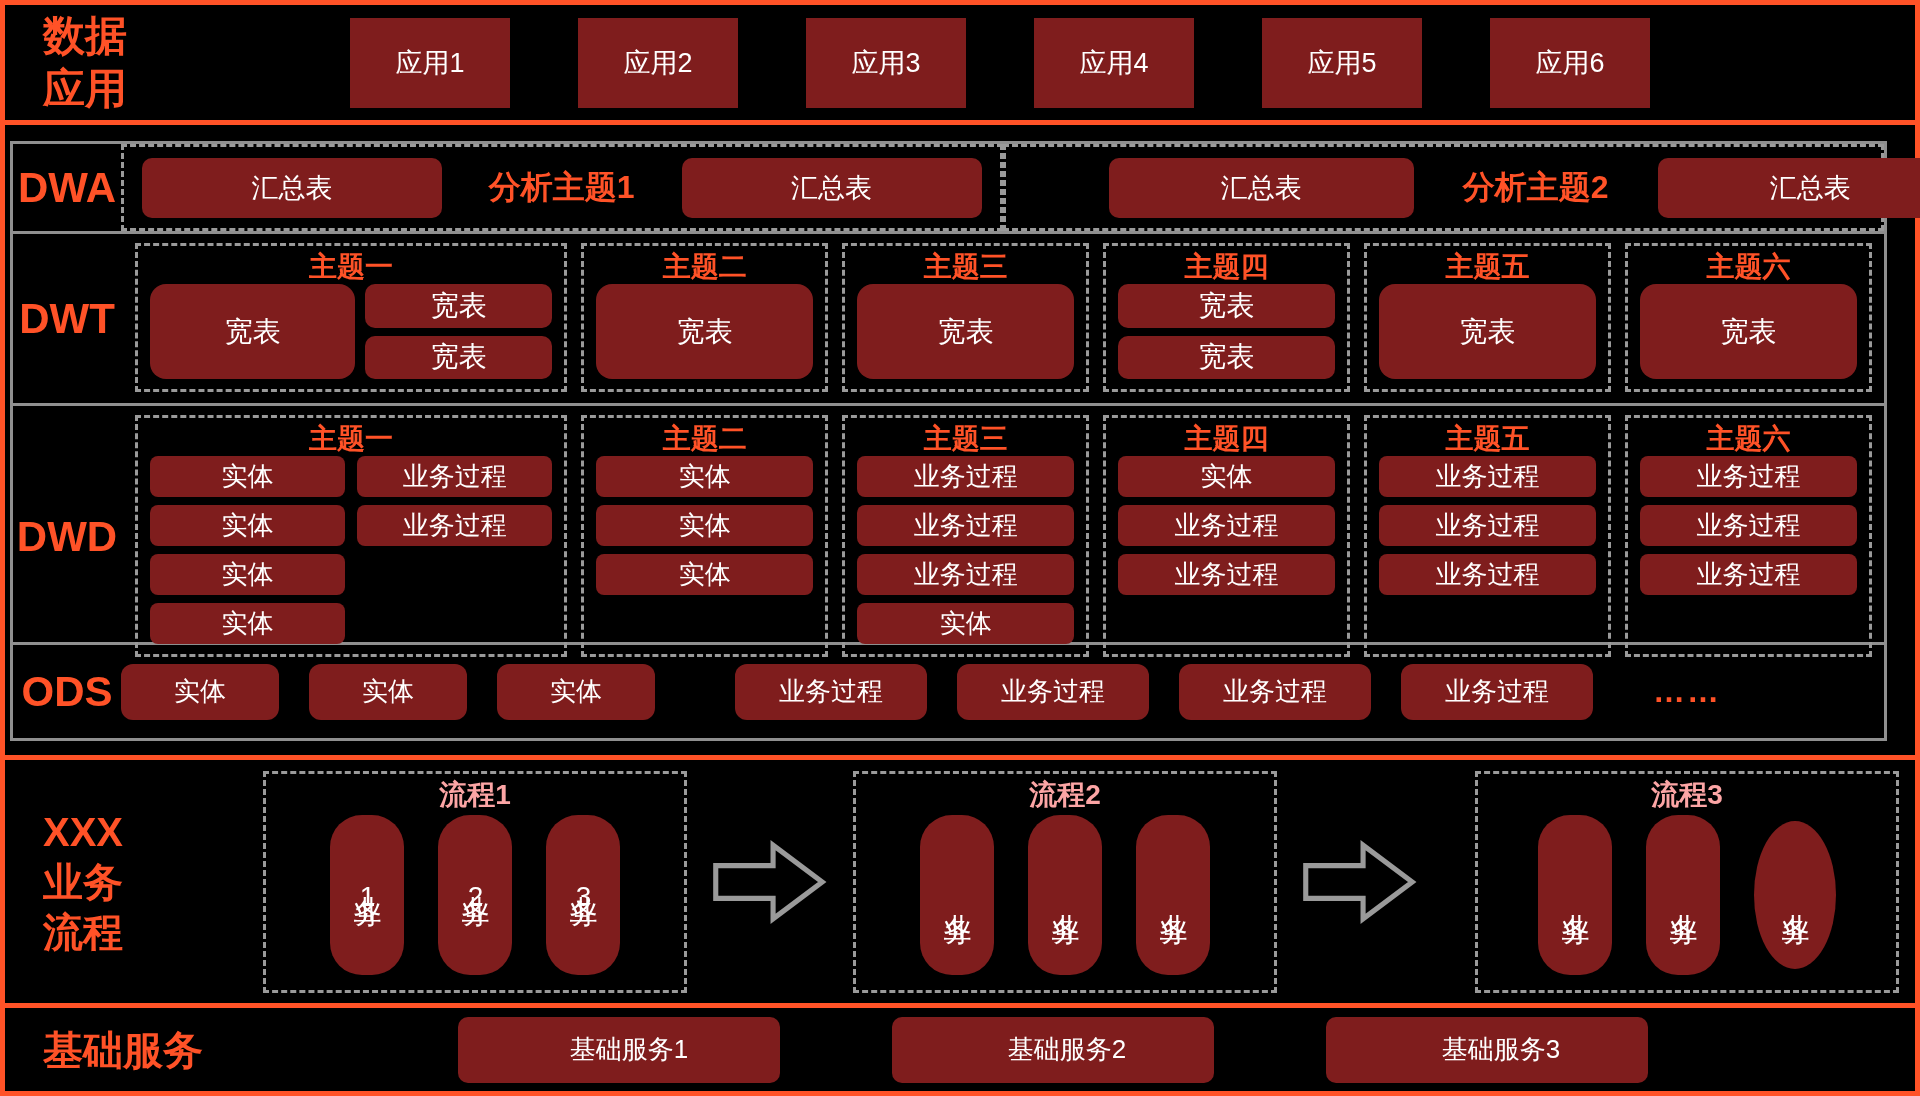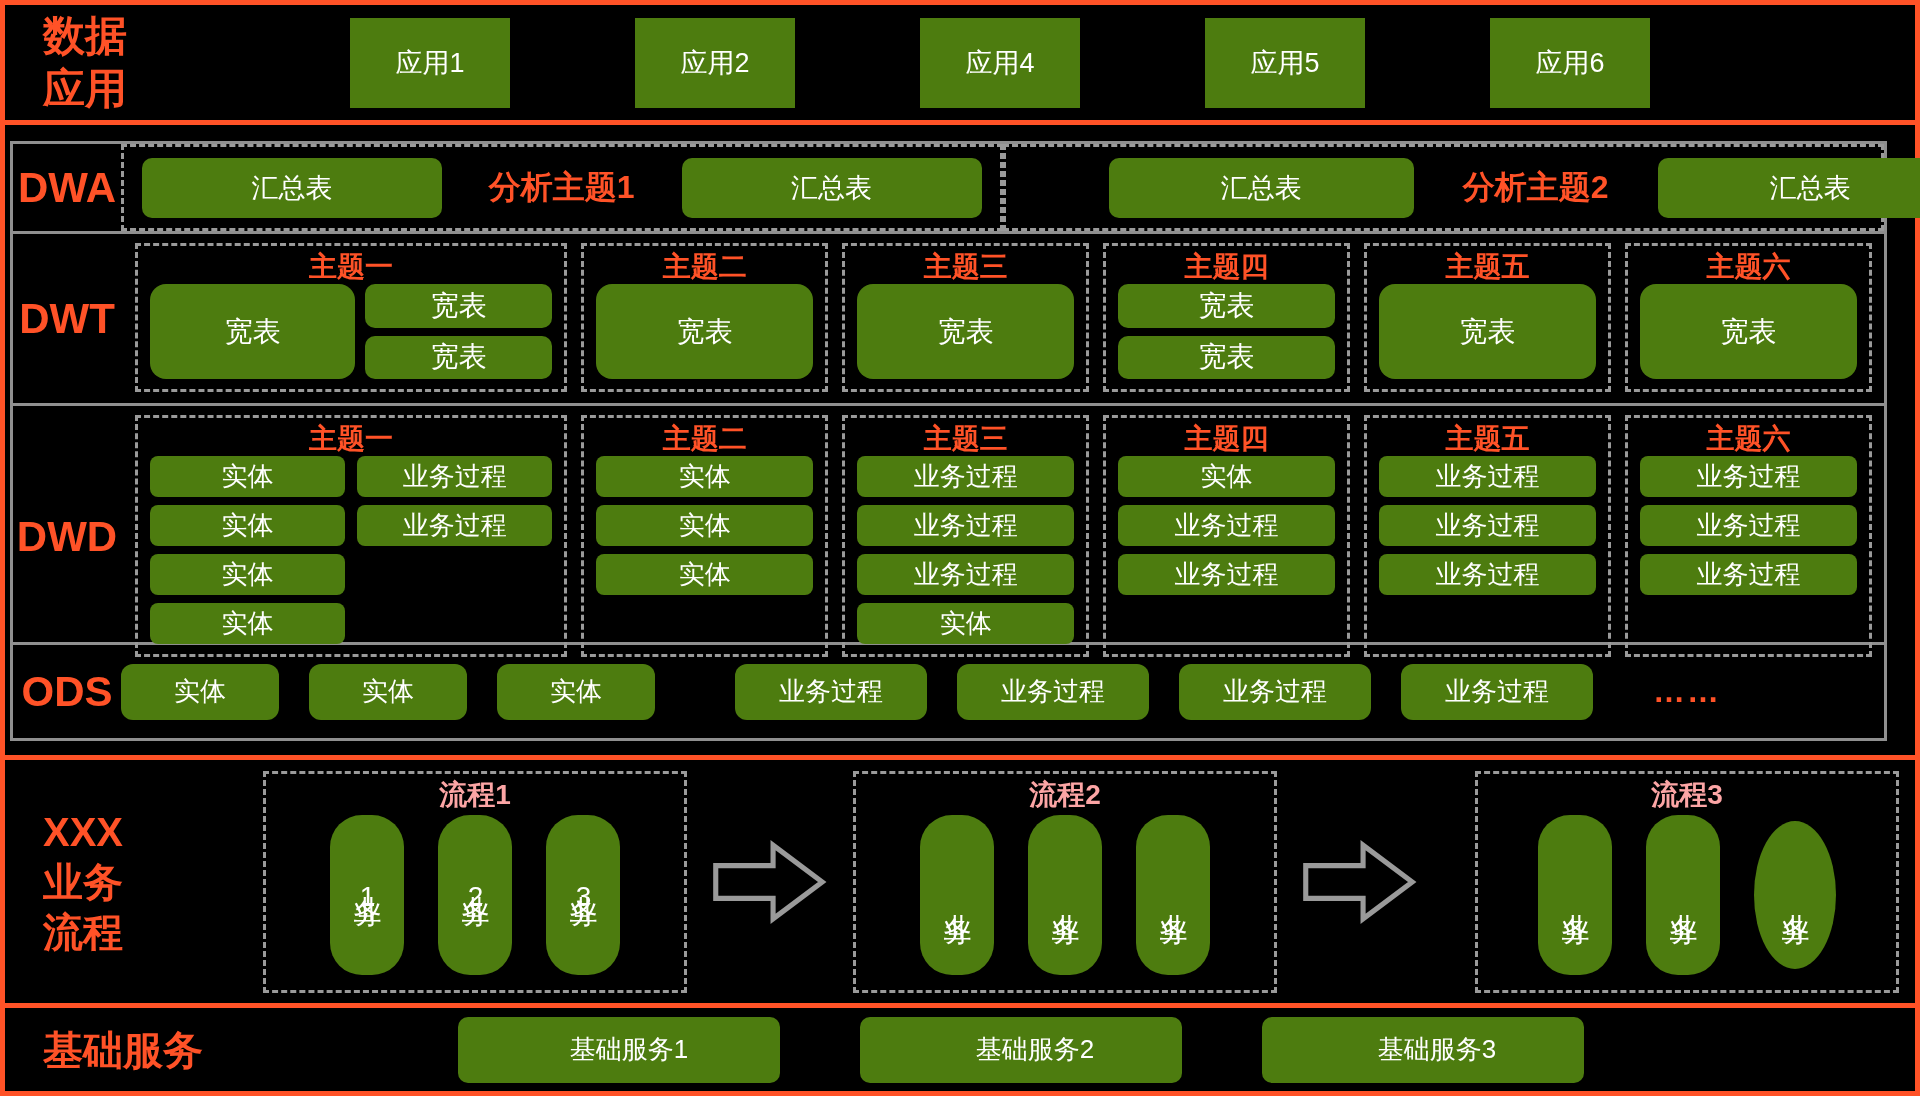--- a/index.html
+++ b/index.html
@@ -6,21 +6,21 @@
   html,body { background:#000; }
   body { width:1920px; height:1096px; font-family:"Liberation Sans", sans-serif; color:#fff; overflow:hidden; }
 
   .canvas { width:1920px; height:1096px; background:#000; border:5px solid #FF5227; display:flex; flex-direction:column; }
 
   .section { display:flex; border-bottom:5px solid #FF5227; }
   .section:last-child { border-bottom:none; }
 
   .side-label { color:#FF5227; font-weight:bold; white-space:pre-line; line-height:1.25; padding-left:38px; display:flex; align-items:center; }
 
-  .teal { background:#4d7c0f; color:#fff; display:flex; align-items:center; justify-content:center; }
+  .teal { background:#7f1d1d; color:#fff; display:flex; align-items:center; justify-content:center; }
 
   
   .apps-row { height:120px; }
   .apps-row .side-label { font-size:42px; width:130px; }
   .apps { flex:1; display:flex; align-items:center; justify-content:space-between; padding:0 265px 0 215px; }
   .app-box { width:160px; height:90px; font-size:27px; }
 
   
   .warehouse-row { height:635px; }
   .warehouse-row .side-label { font-size:42px; width:130px; }
@@ -77,33 +77,34 @@
   .pill.oval { width:82px; height:148px; border-radius:50%; }
   .flow-arrow { margin:0 24px; display:flex; align-items:center; }
   .flow-box.f3 { margin-left:32px; }
 
   
   .services-row { flex:1; align-items:center; }
   .services-row .side-label { font-size:40px; }
   .service-boxes { display:flex; align-items:center; }
   .service-box { width:322px; height:66px; border-radius:10px; font-size:26px; }
   .service-box.s1 { margin-left:255px;padding-left:20px; }
-  .service-box.s2, .service-box.s3 { margin-left:80px;padding-left:28px; }
+  .service-box.s2, .service-box.s3 { margin-left:112px;padding-left:28px; }
 </style>
 </head>
 <body>
 
 <div class="canvas">
 
   <section class="section apps-row">
     <div class="side-label">数据
 应用</div>
     <div class="apps">
       <div class="teal app-box">应用1</div>
       <div class="teal app-box">应用2</div>
+      <div class="teal app-box">应用3</div>
       <div class="teal app-box">应用4</div>
       <div class="teal app-box">应用5</div>
       <div class="teal app-box">应用6</div>
     </div>
   </section>
 
   <section class="section warehouse-row">
     <div class="wh-container">
 
       <div class="dwa-row">

